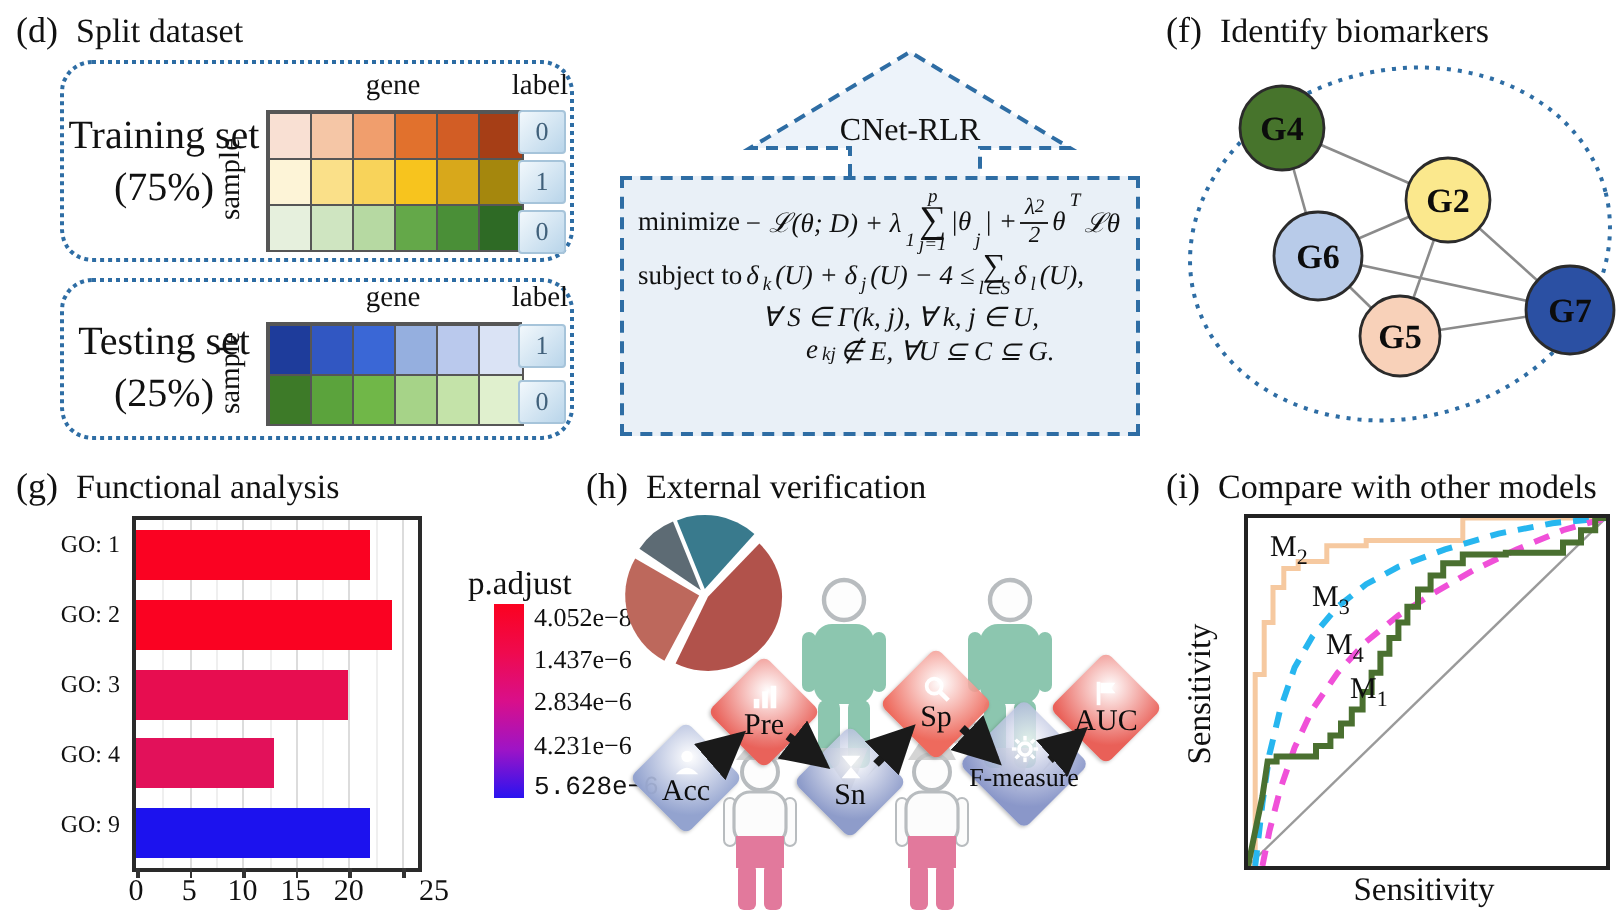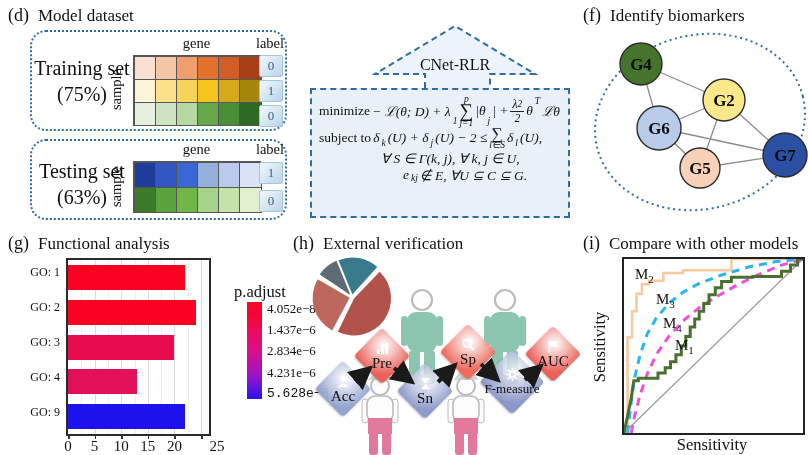--- a/index.html
+++ b/index.html
@@ -62,21 +62,21 @@
   .roc-label{position:absolute;font-size:15px;color:#101010;z-index:2;}
   .roc-label sub{font-size:11px;}
   #i-ylab{position:absolute;left:520px;top:337px;width:160px;text-align:center;font-size:16.5px;transform:rotate(-90deg);}
   #i-xlab{position:absolute;left:642px;top:435px;width:140px;text-align:center;font-size:16.5px;}
 </style>
 </head>
 <body>
 
 <div id="root">
 
-  <h3 class="ptitle" style="left:8px;top:5px;margin:0;font-weight:normal"><span class="tag">(d)</span><span>Model dataset</span></h3>
+  <h3 class="ptitle" style="left:8px;top:5px;margin:0;font-weight:normal"><span class="tag">(d)</span><span>Split dataset</span></h3>
 
   <div class="dotbox" style="left:30px;top:30px;width:253px;height:97px"></div>
   <div class="setname" style="left:34px;top:55px;width:96px">
     <div>Training set</div>
     <div>(75%)</div>
   </div>
   <div class="axlab" style="left:133px;top:35px;width:127px">gene</div>
   <div class="axlab rot" style="left:86px;top:81px;width:60px">sample</div>
   <div class="hm" id="hm-train" style="left:133px;top:55px">
       <div class="hm-cell" style="background: rgb(249, 224, 211);"></div>
@@ -101,21 +101,21 @@
   <div class="axlab" style="left:248px;top:35px;width:44px">label</div>
   <div class="labcol" id="lab-train" style="left:259px;top:55px">
       <div class="labcell">0</div>
       <div class="labcell">1</div>
       <div class="labcell">0</div>
     </div>
 
   <div class="dotbox" style="left:30px;top:139px;width:253px;height:77px"></div>
   <div class="setname" style="left:34px;top:158px;width:96px">
     <div>Testing set</div>
-    <div>(63%)</div>
+    <div>(25%)</div>
   </div>
   <div class="axlab" style="left:133px;top:141px;width:127px">gene</div>
   <div class="axlab rot" style="left:86px;top:178px;width:60px">sample</div>
   <div class="hm" id="hm-test" style="left:133px;top:161px">
       <div class="hm-cell" style="background: rgb(30, 60, 155);"></div>
       <div class="hm-cell" style="background: rgb(49, 87, 194);"></div>
       <div class="hm-cell" style="background: rgb(58, 103, 214);"></div>
       <div class="hm-cell" style="background: rgb(149, 175, 223);"></div>
       <div class="hm-cell" style="background: rgb(186, 201, 237);"></div>
       <div class="hm-cell" style="background: rgb(218, 227, 245);"></div>
@@ -162,21 +162,21 @@
       <span>θ</span>
         <span class="sup">T</span>
       <span>ℒθ</span>
     </div>
     <div class="fl">
       <span class="roman">subject to</span>
       <span>δ</span>
         <span class="sub">k</span>
       <span>(U) + δ</span>
         <span class="sub">j</span>
-      <span>(U) − 2 ≤</span>
+      <span>(U) − 4 ≤</span>
       <span class="sum sm">
           <span class="s">∑</span>
           <span class="b">l∈S</span>
         </span>
       <span>δ</span>
         <span class="sub">l</span>
       <span>(U),</span>
     </div>
     <div class="fl l3">
         <span>∀ S ∈ Γ(k, j),  ∀ k, j ∈ U,</span>

